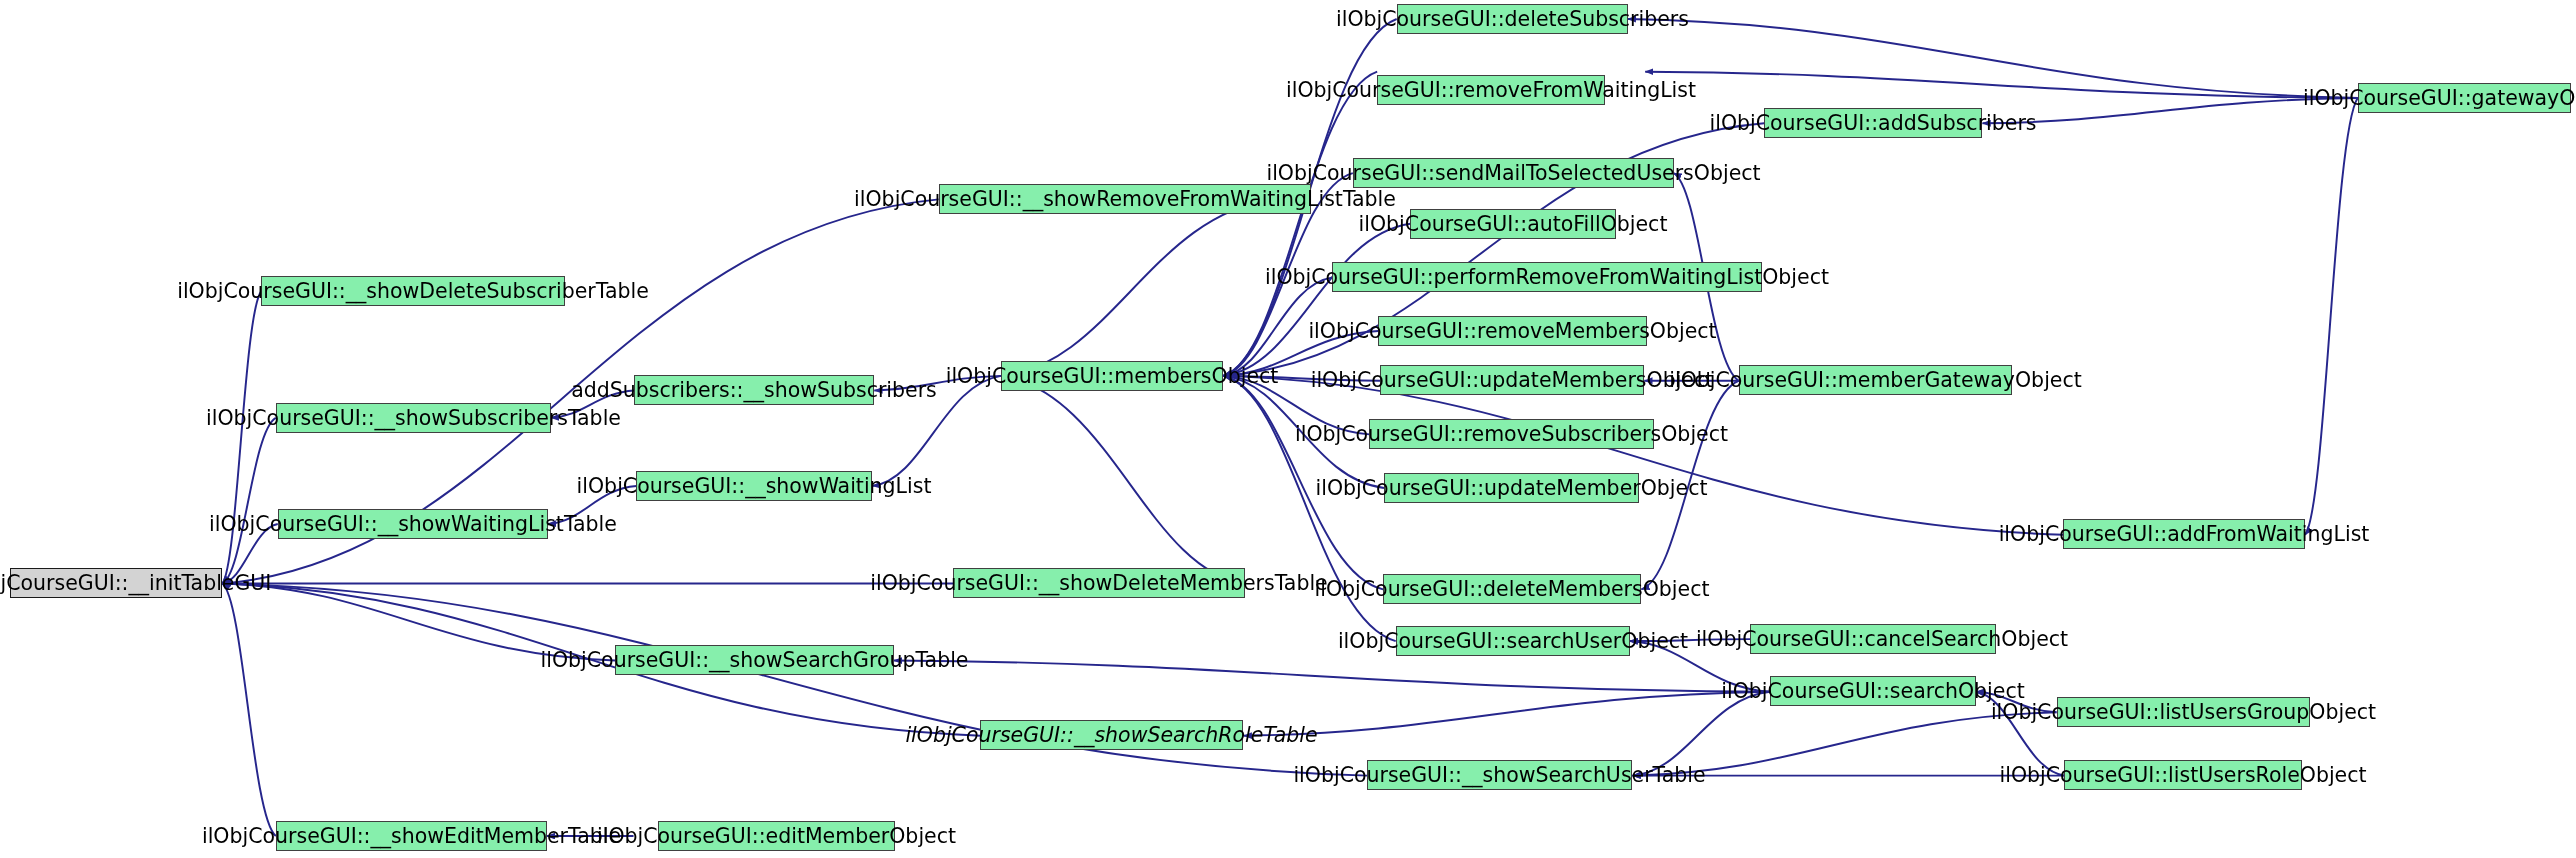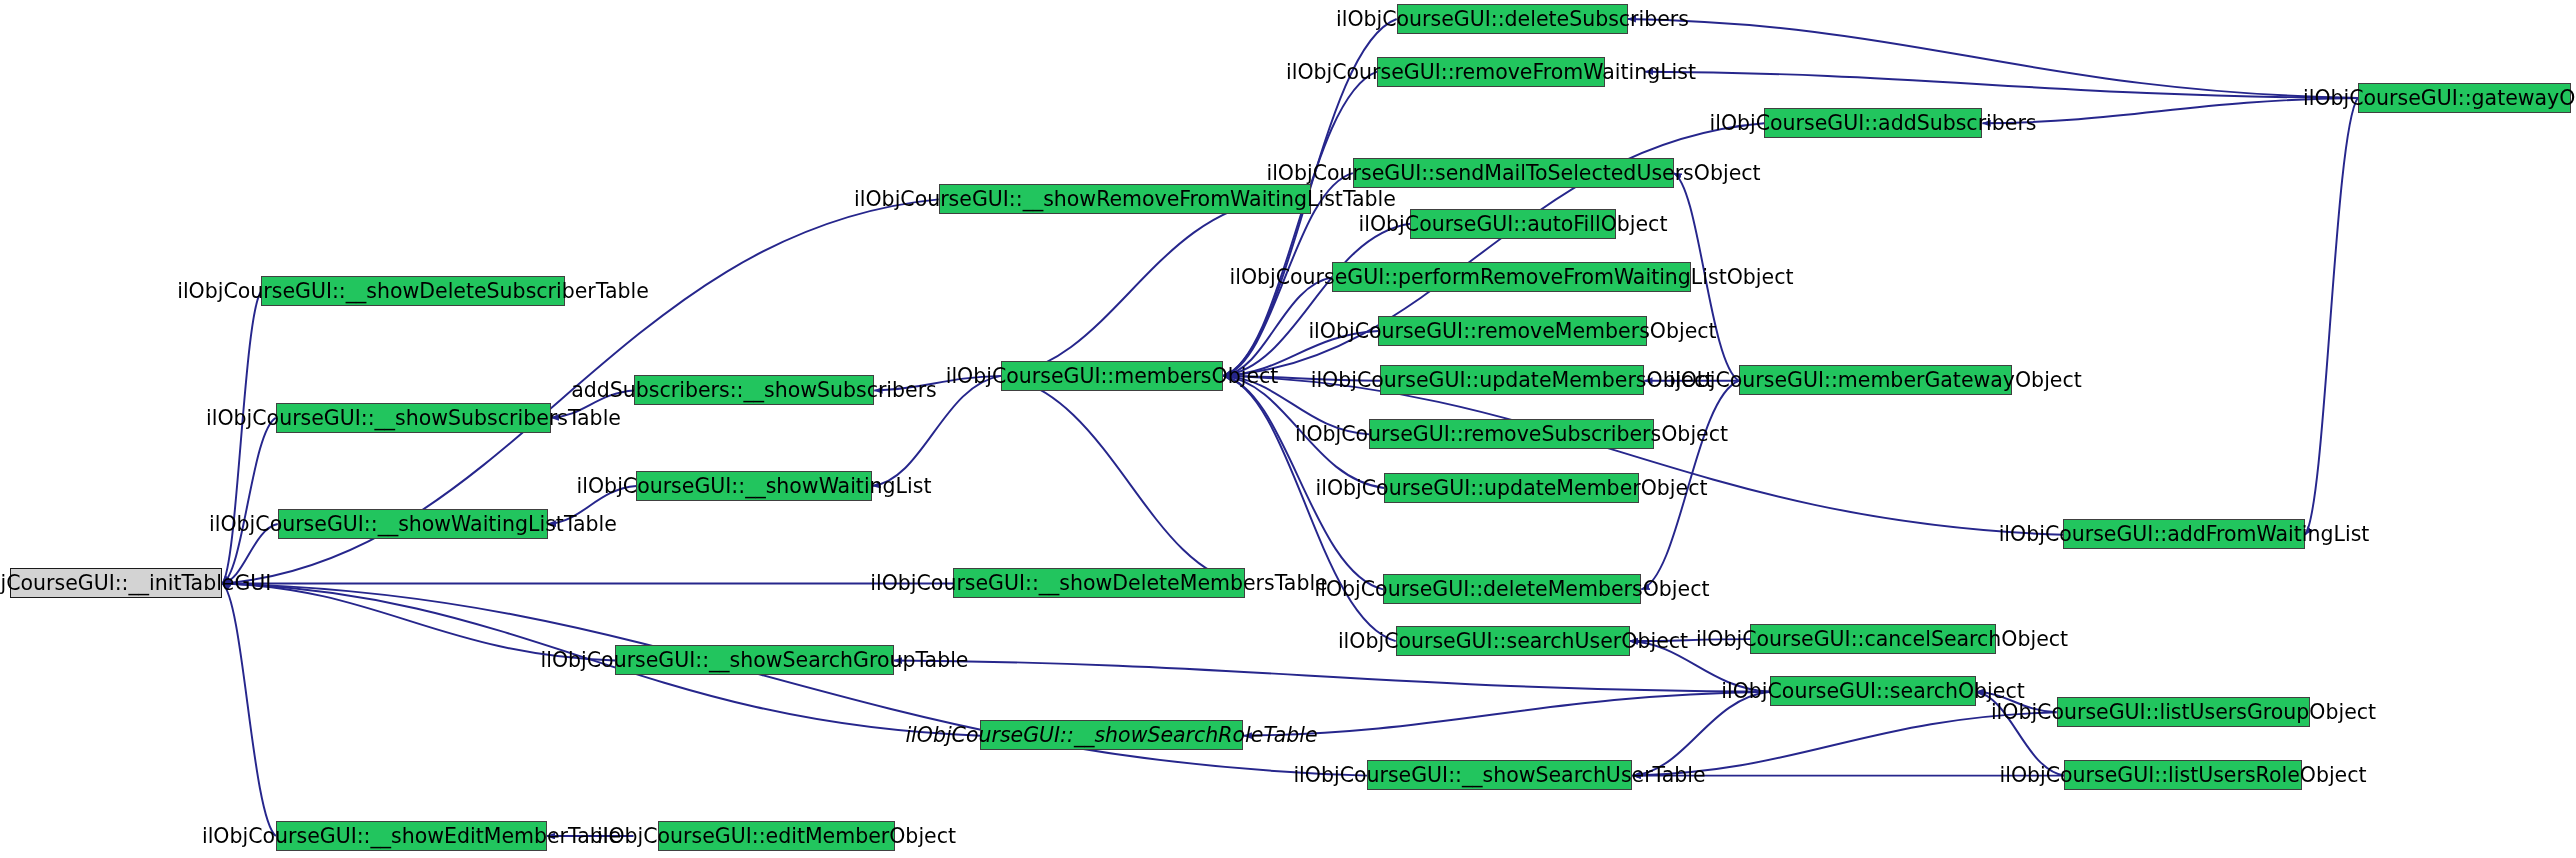--- a/index.html
+++ b/index.html
@@ -20,21 +20,21 @@
     left: 0;
     top: 0;
     width: 2576px;
     height: 859px;
     pointer-events: none;
   }
   .node {
     position: absolute;
     box-sizing: border-box;
     border: 1.9px solid #404040;
-    background: #22c55e;
+    background: #86efac;
     color: #000000;
     font-size: 20.5px;
     line-height: 1;
     display: flex;
     align-items: center;
     justify-content: center;
     white-space: nowrap;
     letter-spacing: 0px;
     height: 30px;
   }
@@ -140,33 +140,33 @@
       </div>
       <div class="node" style="left: 636px; top: 471px; width: 236px;">
         <span>ilObjCourseGUI::__showWaitingList</span>
       </div>
       <div class="node" style="left: 1001px; top: 361px; width: 222px;">
         <span>ilObjCourseGUI::membersObject</span>
       </div>
       <div class="node" style="left: 1397px; top: 3.9px; width: 231px;">
         <span>ilObjCourseGUI::deleteSubscribers</span>
       </div>
-      <div class="node" style="left: 1377px; top: 57px; width: 228px;">
+      <div class="node" style="left: 1377px; top: 75px; width: 228px;">
         <span>ilObjCourseGUI::removeFromWaitingList</span>
       </div>
       <div class="node" style="left: 1764px; top: 108px; width: 218px;">
         <span>ilObjCourseGUI::addSubscribers</span>
       </div>
       <div class="node" style="left: 1353px; top: 158px; width: 321px;">
         <span>ilObjCourseGUI::sendMailToSelectedUsersObject</span>
       </div>
       <div class="node" style="left: 1410px; top: 209px; width: 206px;">
         <span>ilObjCourseGUI::autoFillObject</span>
       </div>
-      <div class="node" style="left: 1332px; top: 262px; width: 359px;">
+      <div class="node" style="left: 1332px; top: 262px; width: 430px;">
         <span>ilObjCourseGUI::performRemoveFromWaitingListObject</span>
       </div>
       <div class="node" style="left: 1378px; top: 316px; width: 269px;">
         <span>ilObjCourseGUI::removeMembersObject</span>
       </div>
       <div class="node" style="left: 1380px; top: 365px; width: 264px;">
         <span>ilObjCourseGUI::updateMembersObject</span>
       </div>
       <div class="node" style="left: 1369px; top: 419px; width: 285px;">
         <span>ilObjCourseGUI::removeSubscribersObject</span>

